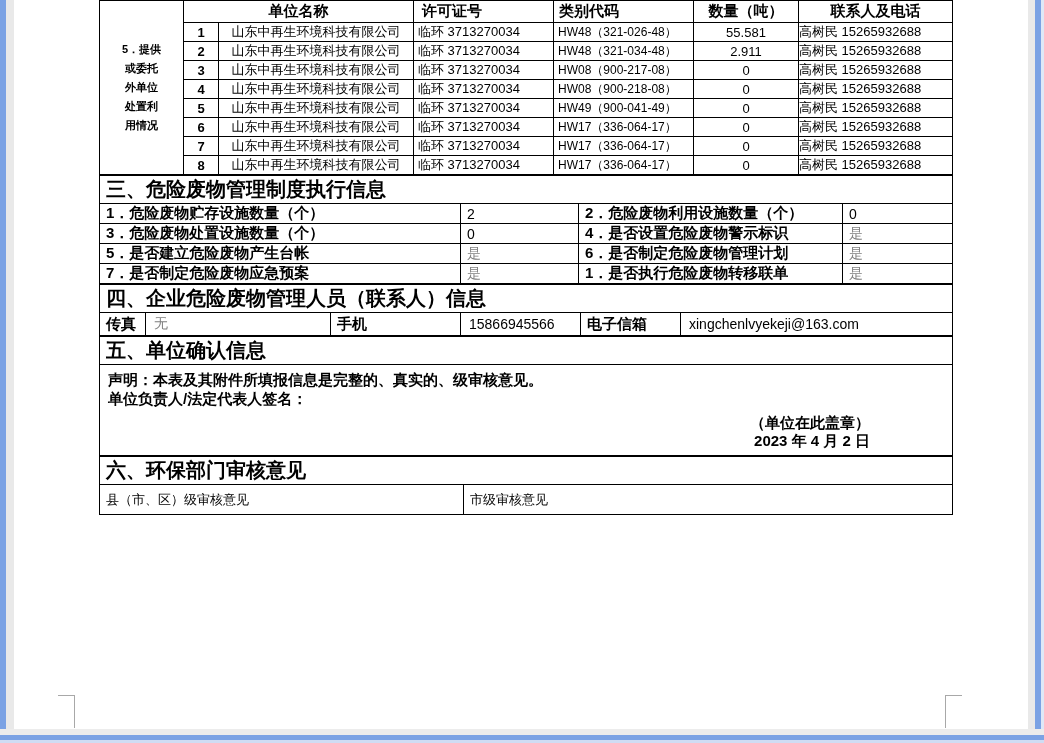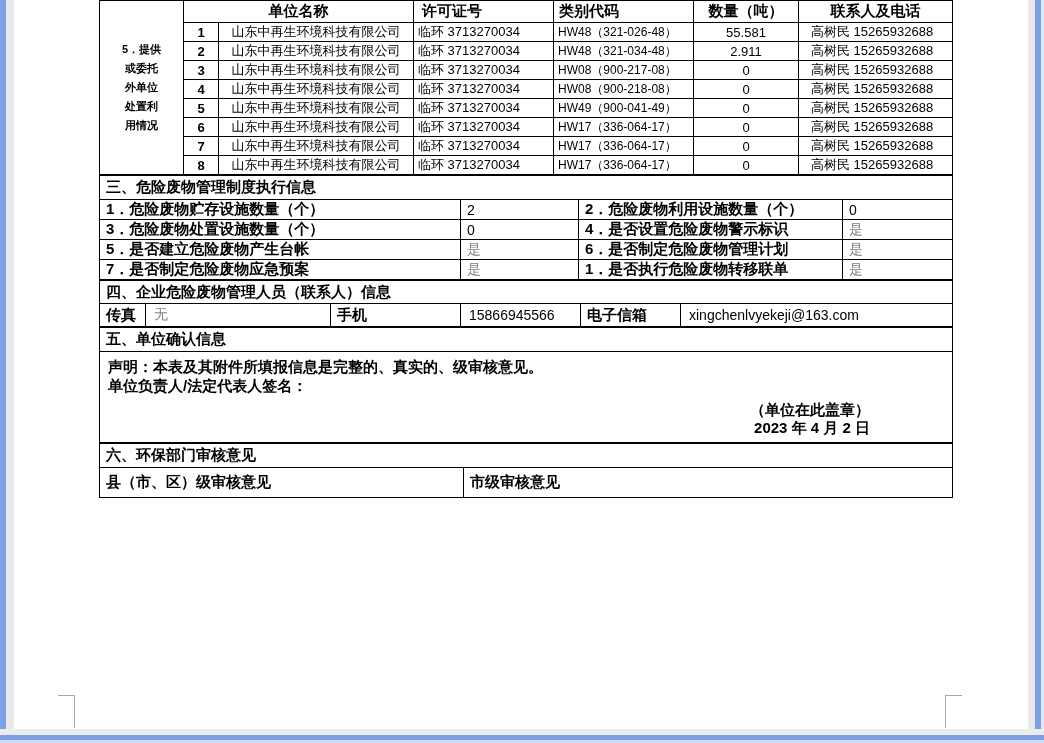--- a/index.html
+++ b/index.html
@@ -35,45 +35,45 @@
   .t5 .side span { display:block; line-height:19px; }
   .t5 .h { font-weight:bold; font-size:15px; height:22px; }
   .hc { text-align:center; }
   .hl { text-align:left; padding-left:8px; }
   .hl2 { text-align:left; padding-left:5px; }
   .c-no { text-align:center; font-weight:bold; }
   .c-name { text-align:center; }
   .c-lic { padding-left:4px; }
   .c-code { font-size:12px; padding-left:4px; }
   .c-qty { text-align:center; }
-  .c-contact { padding-left:12px; }
-
-  
-  .sect-title td { font-weight:bold; font-size:15px; height:24px; padding-left:6px; }
+  .c-contact { padding-left:0; }
+
+  
+  .sect-title td { font-weight:bold; font-size:20px; height:24px; padding-left:6px; }
 
   
   .t3 .lbl { font-weight:bold; font-size:15px; height:20px; padding-left:6px; }
   .t3 .val { font-size:14px; padding-left:6px; }
 
   
   .t4 td { height:23px; }
   .t4 .lbl { font-weight:bold; font-size:15px; padding-left:6px; }
   .t4 .val { font-size:14px; padding-left:8px; }
 
   .muted { color:#7f7f7f; }
 
   
   .t5c .stmt { height:86px; vertical-align:top; padding:5px 8px; white-space:normal; }
   .stmt-line { font-weight:bold; font-size:15px; line-height:19px; }
   .seal-note, .seal-date { font-weight:bold; font-size:15px; text-align:right;
                            padding-right:74px; line-height:18px; }
   .seal-note { margin-top:6px; }
 
   
-  .t6 .lbl { font-weight:bold; font-size:15px; height:30px; padding-left:6px; }
+  .t6 .lbl { font-weight:normal; font-size:13px; height:30px; padding-left:6px; }
   .t6 .stamp { height:76px; vertical-align:top; text-align:center; padding-top:14px; }
   .stamp-seal { font-weight:bold; font-size:15px; }
   .stamp-date { font-weight:bold; font-size:15px; margin-top:24px; letter-spacing:2px; }
 </style>
 </head>
 <body>
 
 <div class="window">
 
   <div class="doc">

